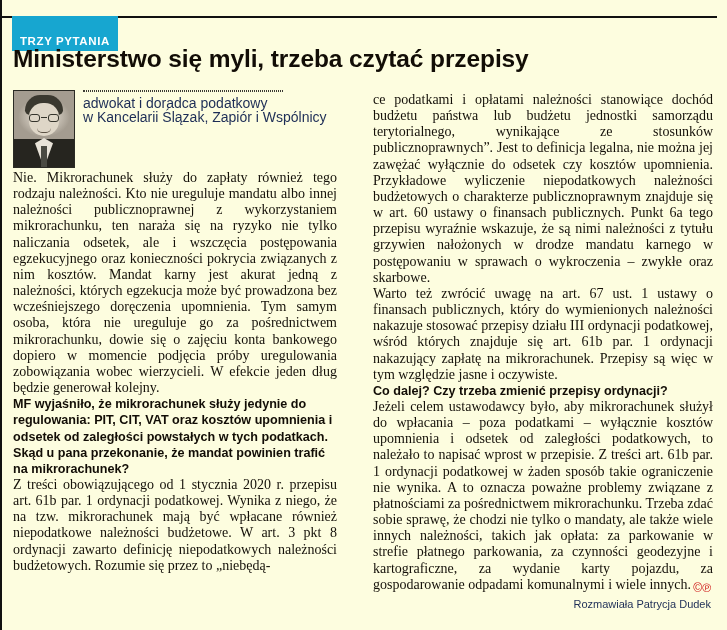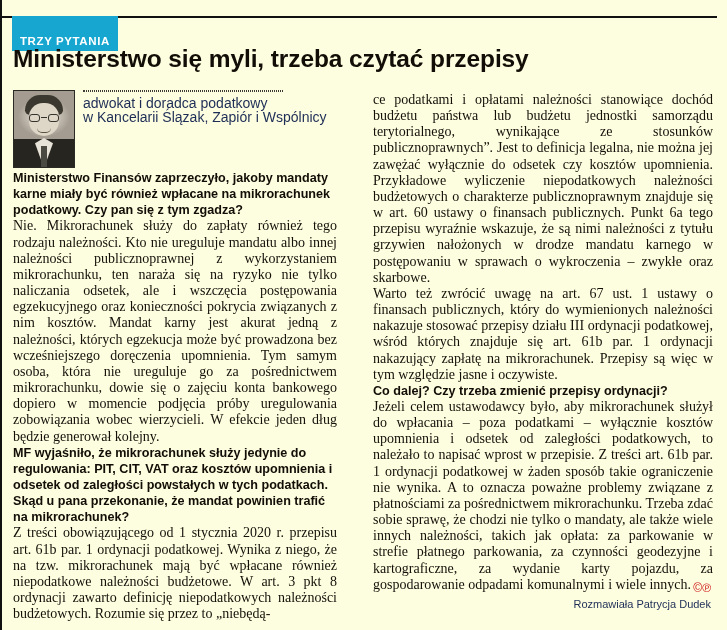--- a/index.html
+++ b/index.html
@@ -264,21 +264,20 @@
       <div class="dotrule"></div>
       <div class="dotrule"></div>
       <div class="author-role">
         <div>adwokat i doradca podatkowy</div>
         <div>w Kancelarii Ślązak, Zapiór i Wspólnicy</div>
       </div>
     </div>
   </div>
 
   <div class="col left">
-    <p class="q">Ministerstwo Finansów zaprzeczyło, jakoby mandaty karne miały być również wpłacane na mikrorachunek podatkowy. Czy pan się z tym zgadza?</p>
     <p class="a">Nie. Mikrorachunek służy do zapłaty również tego rodzaju należności. Kto nie ureguluje mandatu albo innej należności publicznoprawnej z wykorzystaniem mikrorachunku, ten naraża się na ryzyko nie tylko naliczania odsetek, ale i wszczęcia postępowania egzekucyjnego oraz konieczności pokrycia związanych z nim kosztów. Mandat karny jest akurat jedną z należności, których egzekucja może być prowadzona bez wcześniejszego doręczenia upomnienia. Tym samym osoba, która nie ureguluje go za pośrednictwem mikrorachunku, dowie się o zajęciu konta bankowego dopiero w momencie podjęcia próby uregulowania zobowiązania wobec wierzycieli. W efekcie jeden dług będzie generował kolejny.</p>
     <p class="q gap">MF wyjaśniło,  że mikrorachunek służy jedynie do regulowania: PIT, CIT, VAT oraz kosztów upomnienia i odsetek od zaległości powstałych w tych podatkach. Skąd u pana przekonanie, że mandat powinien trafić na mikrorachunek?</p>
     <p class="a">Z treści obowiązującego od 1 stycznia 2020 r.  przepisu art. 61b par. 1 ordynacji podatkowej. Wynika z niego, że na tzw. mikrorachunek mają być wpłacane również niepodatkowe należności budżetowe. W art. 3 pkt 8 ordynacji zawarto definicję niepodatkowych należności budżetowych. Rozumie się przez to „niebędą-</p>
   </div>
 
   <div class="col right">
     <p class="a">ce podatkami i opłatami należności stanowiące dochód budżetu państwa lub budżetu jednostki samorządu terytorialnego, wynikające ze stosunków publicznoprawnych”.  Jest to definicja legalna, nie można jej zawężać wyłącznie do odsetek czy kosztów upomnienia. Przykładowe wyliczenie niepodatkowych należności budżetowych o charakterze publicznoprawnym znajduje się w  art. 60 ustawy o finansach publicznych. Punkt 6a tego przepisu wyraźnie wskazuje, że są nimi należności z tytułu grzywien nałożonych w drodze mandatu karnego w postępowaniu w sprawach o wykroczenia – zwykłe oraz skarbowe.</p>
     <p class="a">Warto też zwrócić uwagę na art. 67 ust. 1 ustawy o finansach publicznych, który do wymienionych należności nakazuje stosować przepisy działu III ordynacji podatkowej, wśród których znajduje się art. 61b par. 1 ordynacji nakazujący zapłatę na mikrorachunek. Przepisy są więc w tym względzie jasne i oczywiste.</p>
     <p class="q gap">Co dalej? Czy trzeba zmienić przepisy ordynacji?</p>
     <p class="a">Jeżeli celem ustawodawcy było, aby mikrorachunek służył do wpłacania – poza podatkami – wyłącznie kosztów upomnienia  i odsetek od zaległości podatkowych, to należało to napisać wprost w przepisie. Z treści art. 61b par. 1 ordynacji podatkowej w żaden sposób takie ograniczenie nie wynika. A to oznacza poważne problemy związane z płatnościami za pośrednictwem mikrorachunku. Trzeba zdać sobie sprawę, że chodzi nie tylko o mandaty, ale także wiele innych należności, takich jak opłata: za parkowanie w strefie płatnego parkowania, za czynności geodezyjne i kartograficzne, za wydanie karty pojazdu, za gospodarowanie odpadami komunalnymi i wiele innych.</p>

